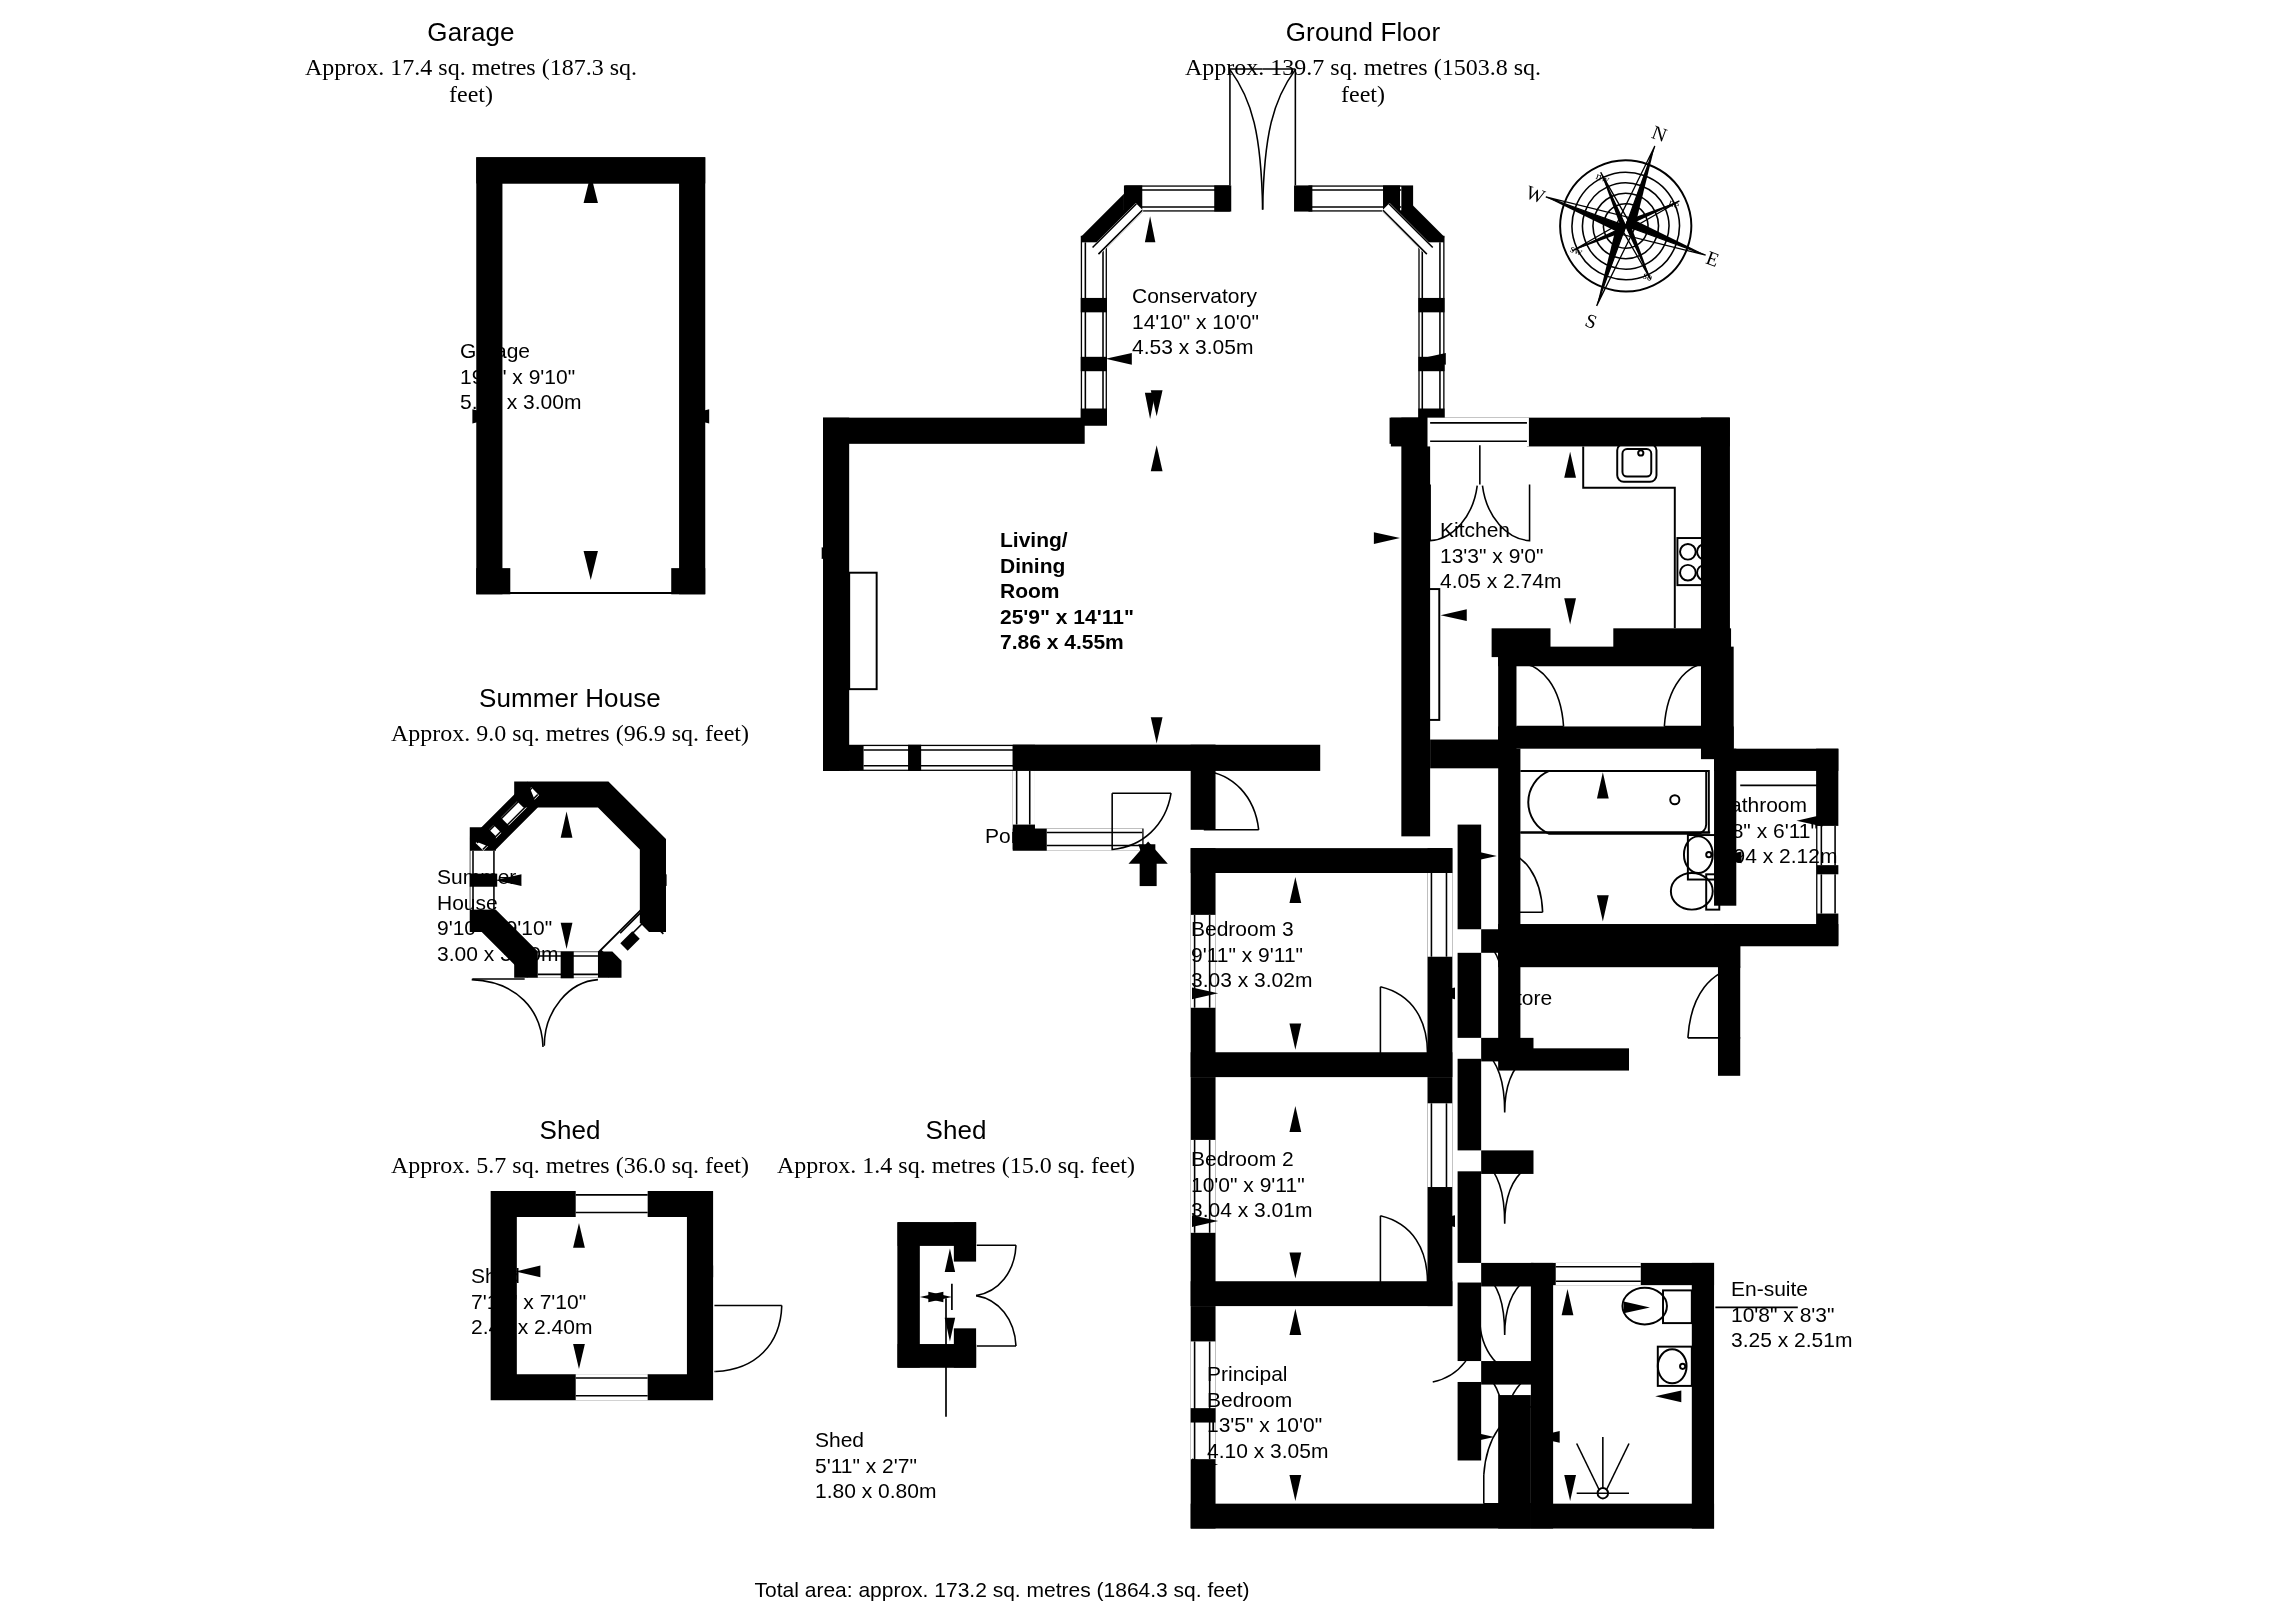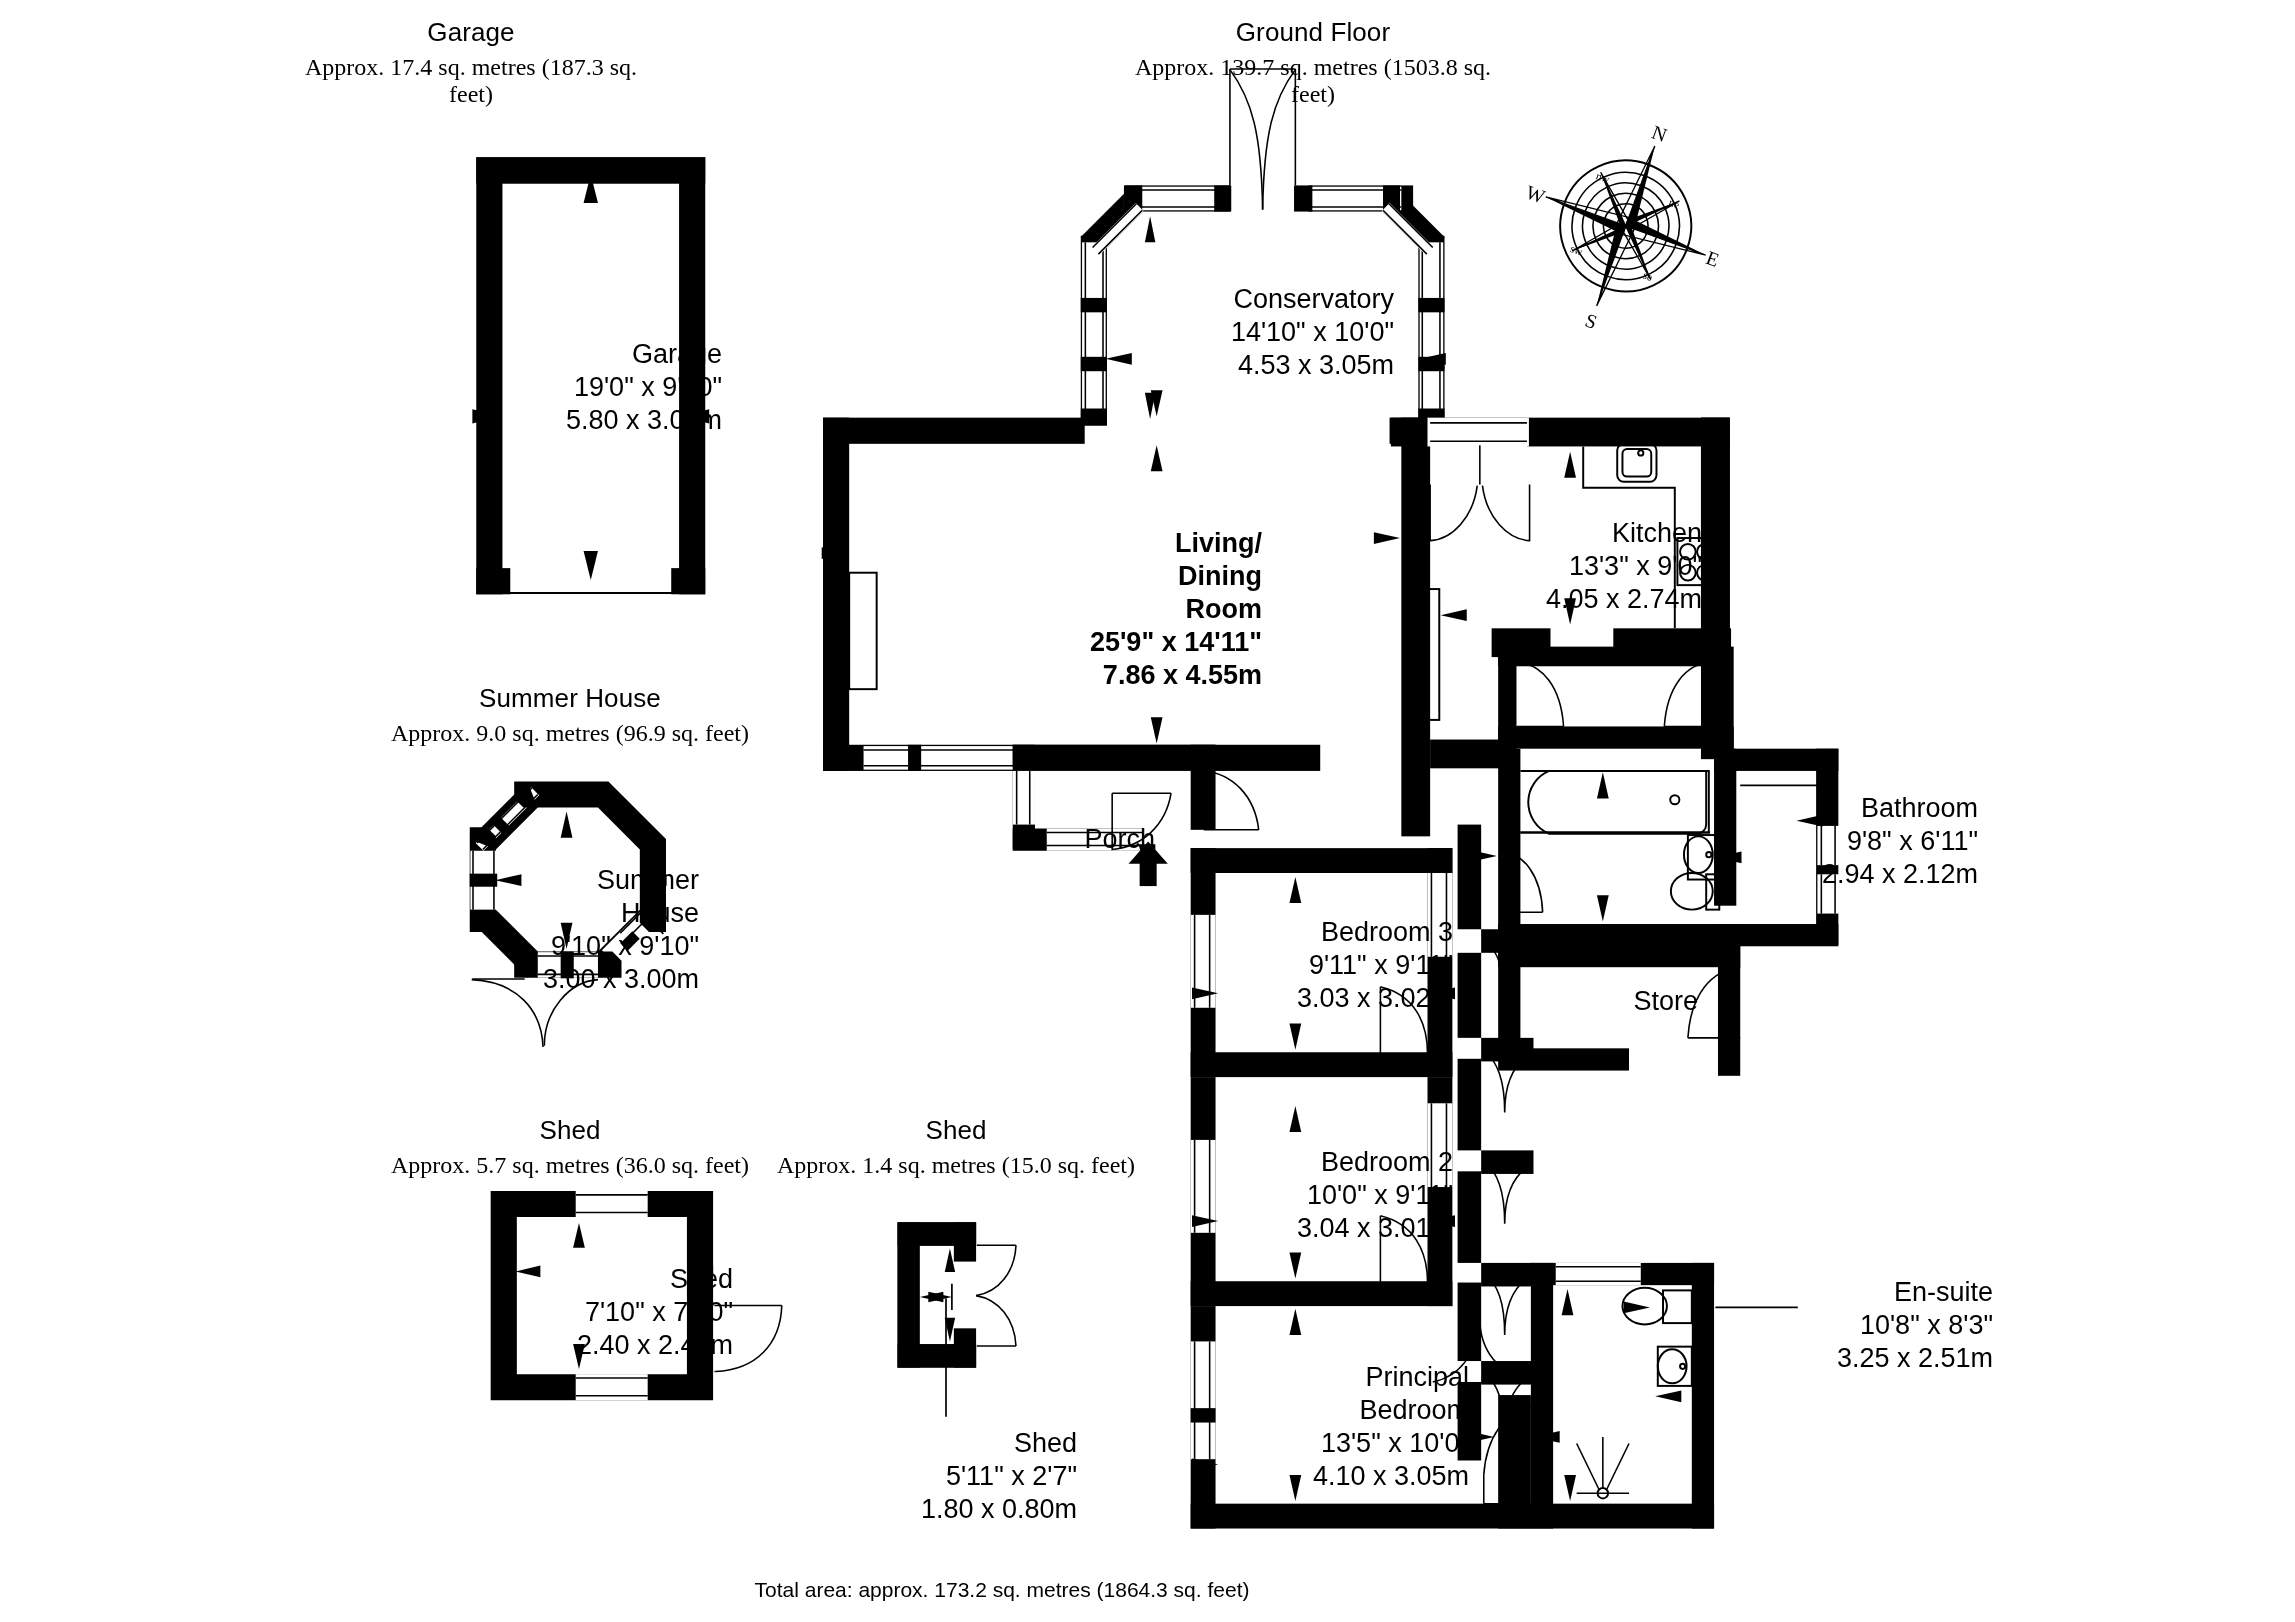--- a/index.html
+++ b/index.html
@@ -8,37 +8,37 @@
     width:2295px;height:1623px;
     font-family:"Liberation Sans", sans-serif;
     color:#000000;
     position:relative;
     overflow:hidden;
   }
   #plan{position:absolute;left:0;top:0;width:2295px;height:1623px;}
   .hdr{position:absolute;text-align:center;}
   .hdr .t{font-family:"Liberation Sans",sans-serif;font-size:26px;font-weight:400;letter-spacing:0.1px;line-height:1.1;}
   .hdr .s{font-family:"Liberation Serif",serif;font-size:24px;line-height:1.15;margin-top:7px;text-align:center;}
-  .rlabel{position:absolute;text-align:right;font-family:"Liberation Sans",sans-serif;font-size:27px;line-height:1.22;white-space:pre-line;}
+  .rlabel{position:absolute;text-align:left;font-family:"Liberation Sans",sans-serif;font-size:21px;line-height:1.22;white-space:pre-line;}
   .footer{position:absolute;left:0;width:2004px;text-align:center;font-family:"Liberation Sans",sans-serif;font-size:21px;}
   svg{display:block;}
   .w{fill:#000;}
   .thin{fill:none;stroke:#000;stroke-width:3;}
   .thin2{fill:none;stroke:#000;stroke-width:2.4;}
   .lead{stroke:#000;stroke-width:2.6;}
 </style>
 </head>
 <body>
 
 <div class="hdr" style="left:281px;top:18.3px;width:380px;">
   <div class="t">Garage</div>
   <div class="s">Approx. 17.4 sq. metres (187.3 sq. feet)</div>
 </div>
 
-<div class="hdr" style="left:1123px;top:18.3px;width:380px;">
+<div class="hdr" style="left:1173px;top:18.3px;width:380px;">
   <div class="t">Ground Floor</div>
   <div class="s">Approx. 139.7 sq. metres (1503.8 sq. feet)</div>
 </div>
 
 <div class="hdr" style="left:380px;top:684px;width:380px;">
   <div class="t">Summer House</div>
   <div class="s">Approx. 9.0 sq. metres (96.9 sq. feet)</div>
 </div>
 
 <div class="hdr" style="left:380px;top:1116px;width:380px;">

